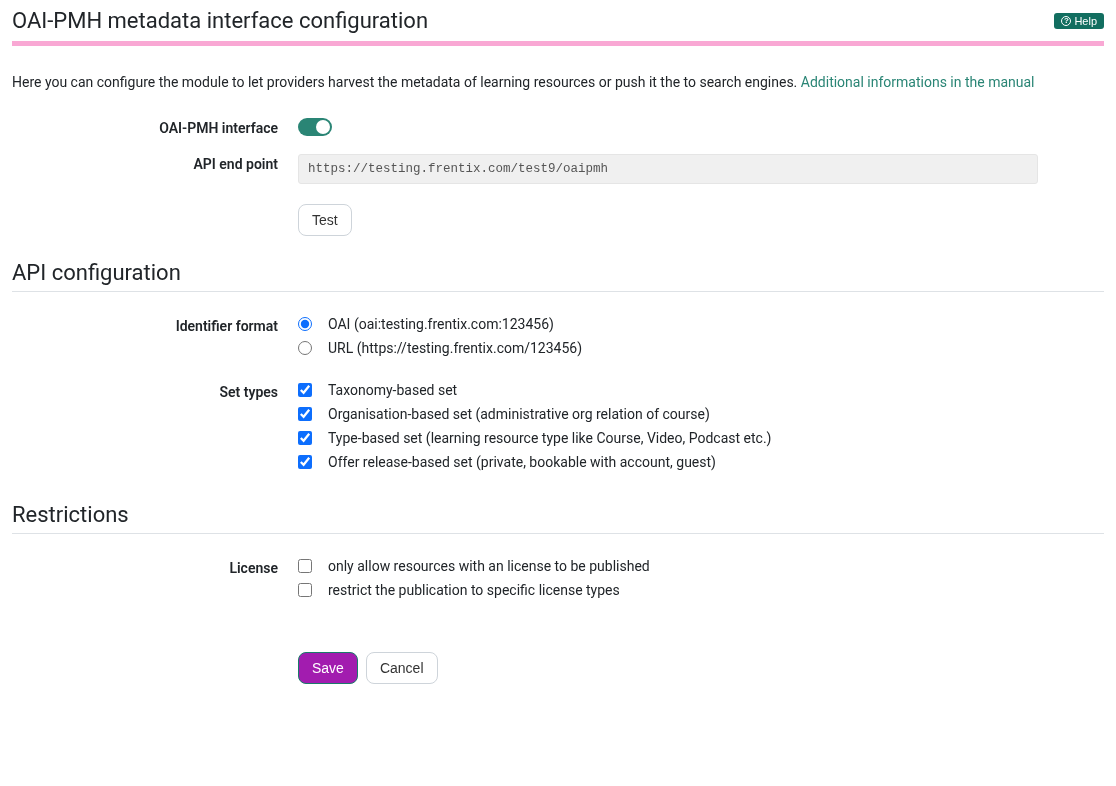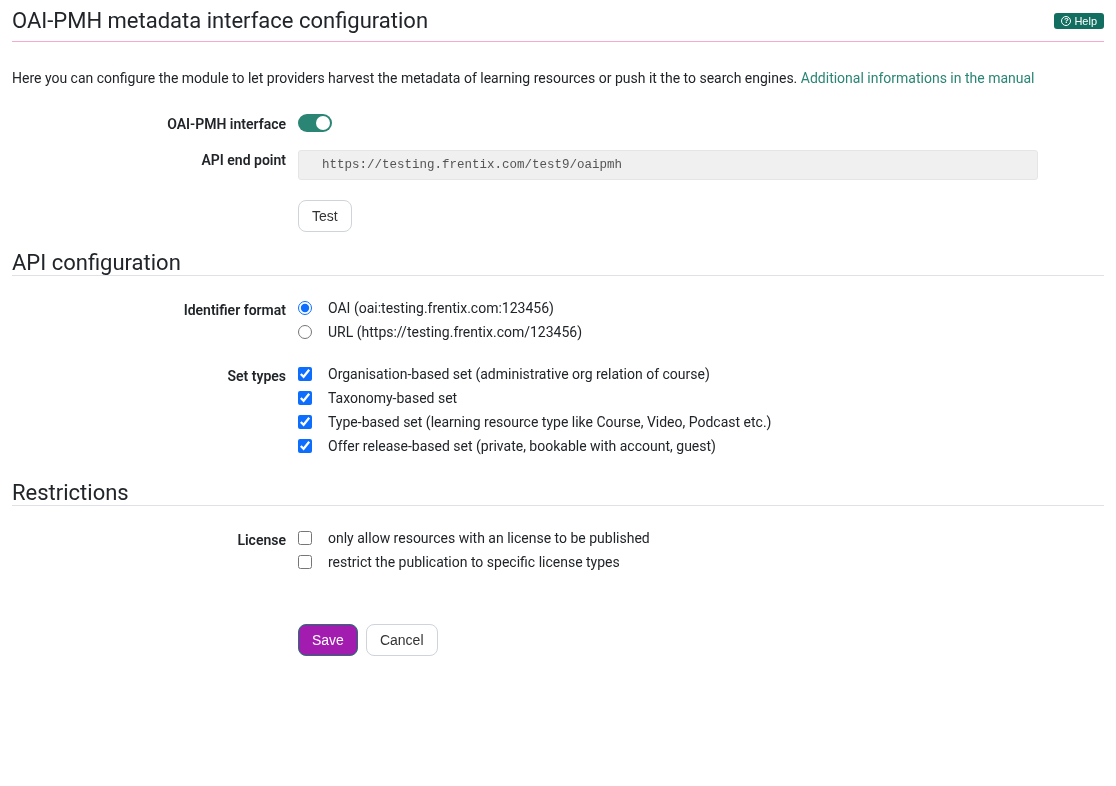--- a/index.html
+++ b/index.html
@@ -11,21 +11,21 @@
       font-family: -apple-system, BlinkMacSystemFont, "Segoe UI", Roboto, "Helvetica Neue", Arial, sans-serif;
       font-size: 14px;
       color: #212529;
       background: #fff;
       padding: 8px 12px;
     }
     .page-header {
       display: flex;
       justify-content: space-between;
       align-items: center;
-      border-bottom: 1px solid #f9a8d4;
+      border-bottom: 5px solid #f9a8d4;
       padding-bottom: 8px;
       margin-bottom: 28px;
     }
     .page-title {
       font-size: 22px;
       font-weight: 400;
       color: #212529;
     }
     .help-btn {
       background: #126e60;
@@ -58,21 +58,21 @@
       color: #2a8575;
       text-decoration: none;
     }
     .form-row {
       display: flex;
       margin-bottom: 18px;
     }
     .form-label {
       width: 286px;
       text-align: right;
-      padding-right: 12px;
+      padding-right: 20px;
       font-weight: 600;
       font-size: 14px;
       padding-top: 2px;
       flex-shrink: 0;
     }
     .form-control {
       flex: 1;
       max-width: 740px;
     }
     .toggle {
@@ -111,21 +111,21 @@
     .toggle input:checked + .toggle-slider {
       background-color: #2a8575;
     }
     .toggle input:checked + .toggle-slider:before {
       transform: translateX(16px);
     }
     .readonly-field {
       background: #f0f0f0;
       border: 1px solid #e5e5e5;
       border-radius: 3px;
-      padding: 7px 23px;
+      padding: 7px 9px;
       font-family: "SFMono-Regular", Consolas, "Liberation Mono", Menlo, monospace;
       font-size: 12.5px;
       color: #555;
       width: 100%;
     }
     .btn {
       display: inline-block;
       padding: 7px 13px;
       font-size: 14px;
       border-radius: 8px;
@@ -136,21 +136,22 @@
     }
     .btn-primary {
       background: #a21caf;
       border-color: #1a7a6a;
       color: #fff;
     }
     .section-title {
       font-size: 22px;
       font-weight: 400;
       border-bottom: 1px solid #dee2e6;
-      margin-top: 12px;
+      padding-bottom: 6px;
+      margin-top: 24px;
       margin-bottom: 24px;
     }
     .option-row {
       display: flex;
       align-items: center;
       gap: 16px;
       margin-bottom: 8px;
     }
     .option-row input[type="radio"],
     .option-row input[type="checkbox"] {
@@ -226,25 +227,25 @@
       <label>URL (https://testing.frentix.com/123456)</label>
     </div>
   </div>
 </div>
 
 <div class="form-row">
   <div class="form-label">Set types</div>
   <div class="form-control">
     <div class="option-row">
       <input type="checkbox" checked="" style="">
+      <label>Taxonomy-based set</label>
+    </div>
+    <div class="option-row">
+      <input type="checkbox" checked="" style="">
       <label>Organisation-based set (administrative org relation of course)</label>
-    </div>
-    <div class="option-row">
-      <input type="checkbox" checked="" style="">
-      <label>Taxonomy-based set</label>
     </div>
     <div class="option-row">
       <input type="checkbox" checked="" style="">
       <label>Type-based set (learning resource type like Course, Video, Podcast etc.)</label>
     </div>
     <div class="option-row">
       <input type="checkbox" checked="" style="">
       <label>Offer release-based set (private, bookable with account, guest)</label>
     </div>
   </div>

